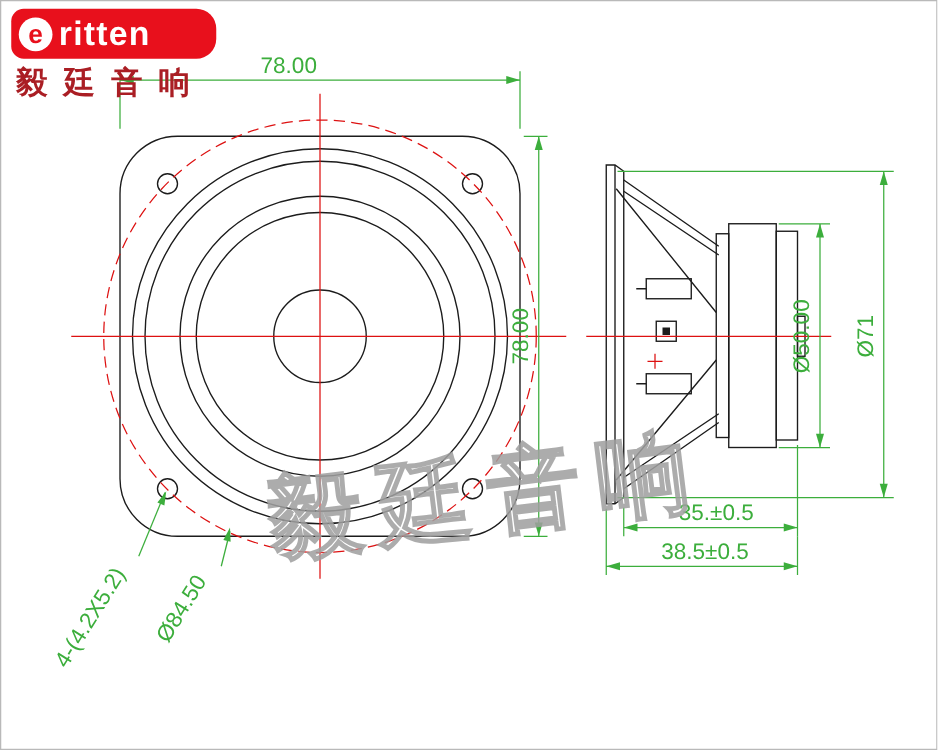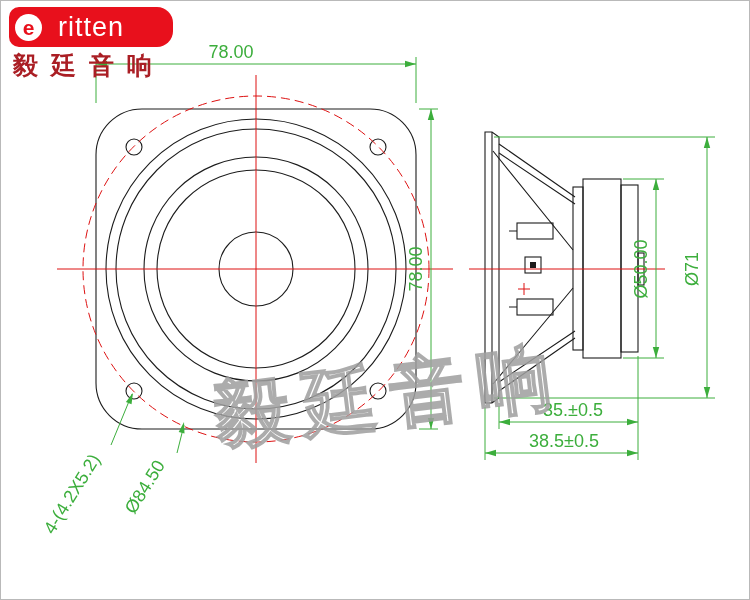--- a/index.html
+++ b/index.html
@@ -24,22 +24,22 @@
   .banner {
     width:164px; height:40px; background:var(--banner,#e8101c);
     border-radius:10px 16px 16px 10px; display:flex; align-items:center; padding-left:6px;
     box-sizing:border-box;
   }
   .eswirl {
     width:27px; height:27px; background:#ffffff; border-radius:50%;
     display:flex; align-items:center; justify-content:center;
     color:var(--banner,#e8101c); font-weight:bold; font-size:21px; line-height:1;
   }
-  .brand { color:var(--brand-text,#ffffff); font-weight:normal; font-size:27px;
-           letter-spacing:1px; margin-left:16px; }
+  .brand { color:var(--brand-text,#ffffff); font-weight:bold; font-size:27px;
+           letter-spacing:1px; margin-left:5px; }
   .chinese { color:var(--chinese,#aa1e24); font-weight:bold; font-size:25px;
              letter-spacing:13px; margin-top:2px; margin-left:4px; white-space:nowrap; }
 </style>
 </head>
 <body>
 
 <div class="canvas">
 
   <svg width="750" height="600" viewBox="0 0 750 600">
 

